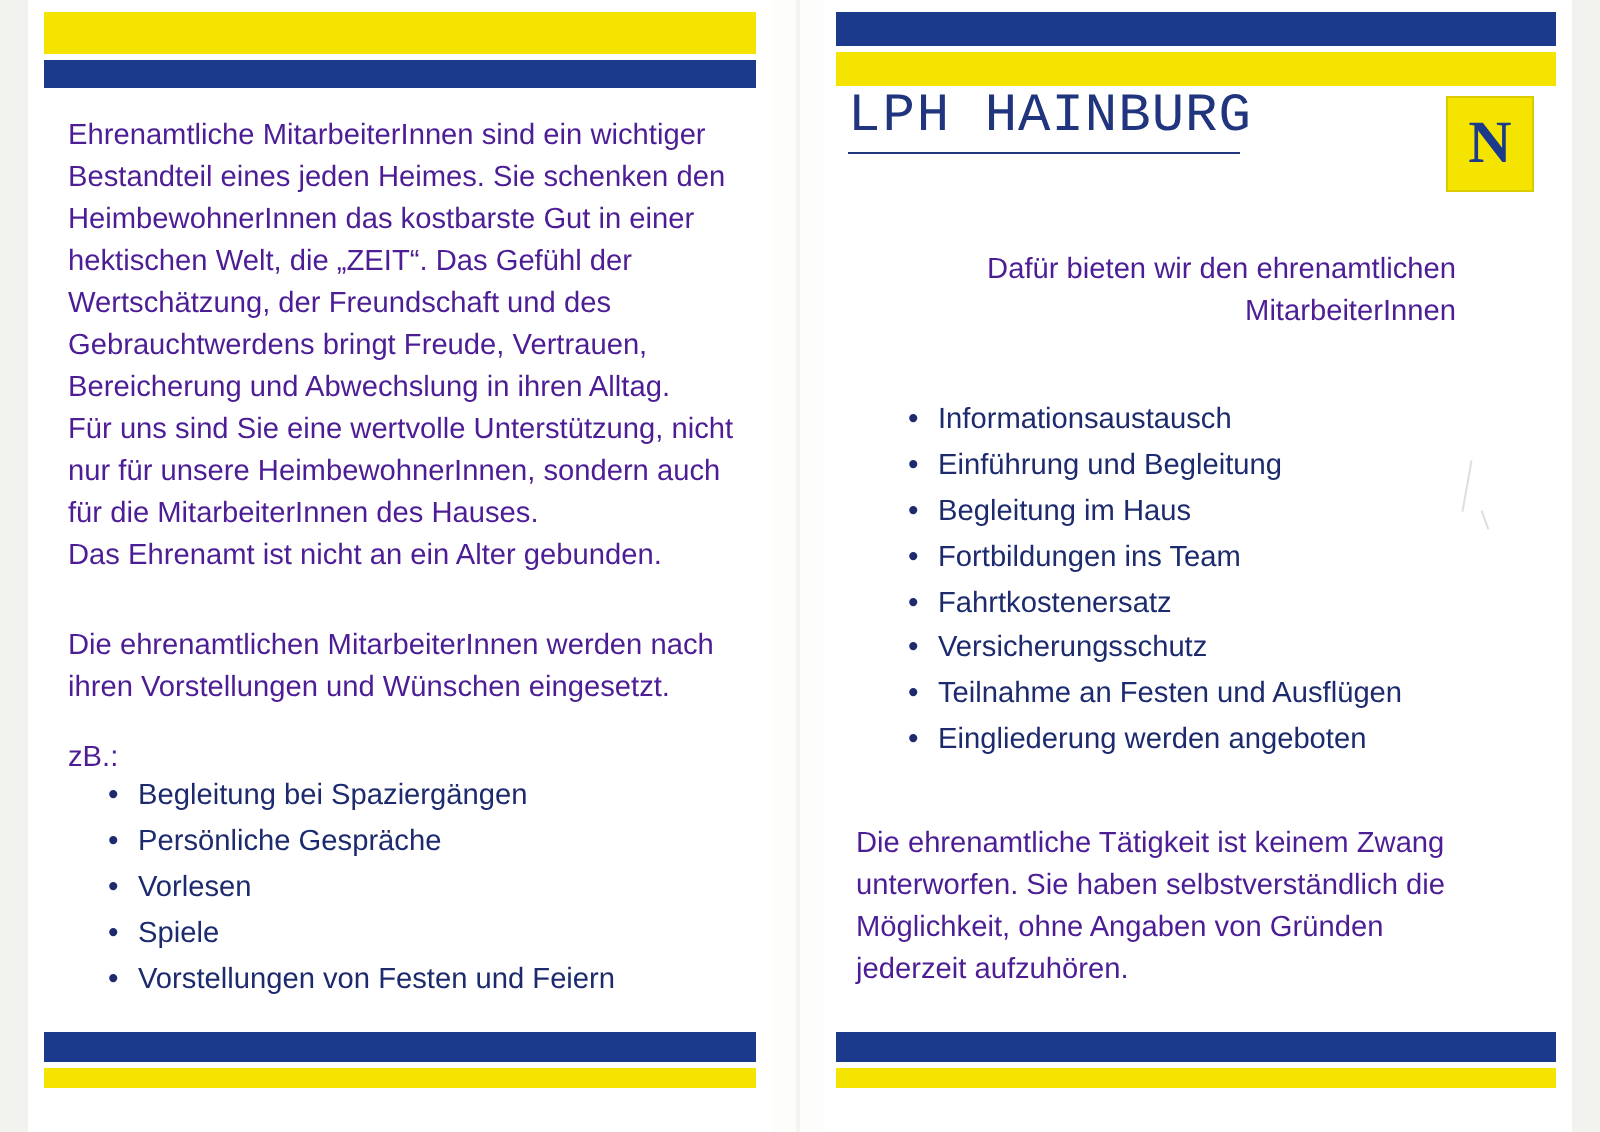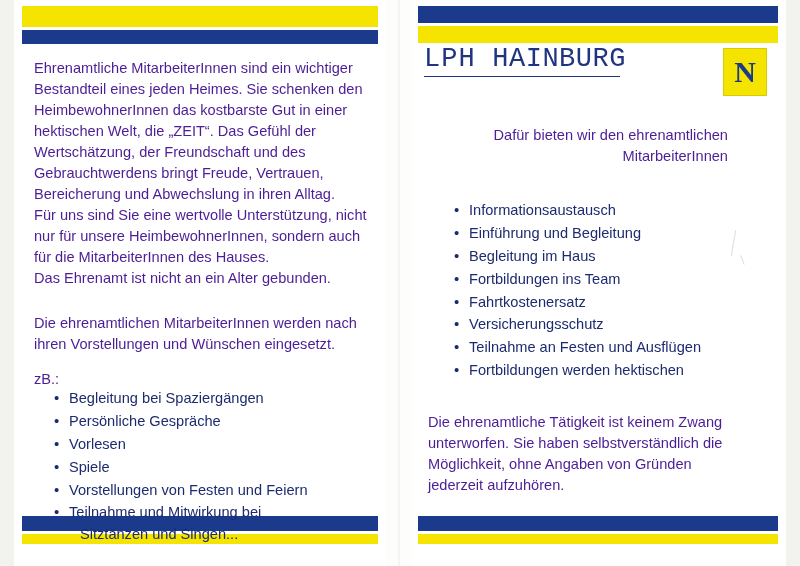--- a/index.html
+++ b/index.html
@@ -204,24 +204,20 @@
   <div class="text-block left-zb">
     <p>zB.:</p>
   </div>
 
   <ul class="bullets left-bullets">
     <li><span>Begleitung bei Spaziergängen</span></li>
     <li><span>Persönliche Gespräche</span></li>
     <li><span>Vorlesen</span></li>
     <li><span>Spiele</span></li>
     <li><span>Vorstellungen von Festen und Feiern</span></li>
-    <li>
-      <span>Teilnahme und Mitwirkung bei</span>
-      <span class="cont">Sitztänzen und Singen...</span>
-    </li>
   </ul>
 
   <div class="panel panel-right"></div>
   <div class="bar bar-blue r-top-blue"></div>
   <div class="bar bar-yellow r-top-yellow"></div>
   <div class="bar bar-blue r-bot-blue"></div>
   <div class="bar bar-yellow r-bot-yellow"></div>
 
   <div class="brand">
     <div class="brand-title">
@@ -240,21 +236,21 @@
   </div>
 
   <ul class="bullets right-bullets">
     <li><span>Informationsaustausch</span></li>
     <li><span>Einführung und Begleitung</span></li>
     <li><span>Begleitung im Haus</span></li>
     <li><span>Fortbildungen ins Team</span></li>
     <li><span>Fahrtkostenersatz</span></li>
     <li><span>Versicherungsschutz</span></li>
     <li><span>Teilnahme an Festen und Ausflügen</span></li>
-    <li><span>Fortbildungen werden hektischen</span></li>
+    <li><span>Eingliederung werden angeboten</span></li>
   </ul>
 
   <div class="text-block right-outro">
     <p>Die ehrenamtliche Tätigkeit ist keinem Zwang unterworfen. Sie haben selbstverständlich die Möglichkeit, ohne Angaben von Gründen jederzeit aufzuhören.</p>
   </div>
 
   <div class="artifact art-1"></div>
   <div class="artifact art-2"></div>
 
 </div>

